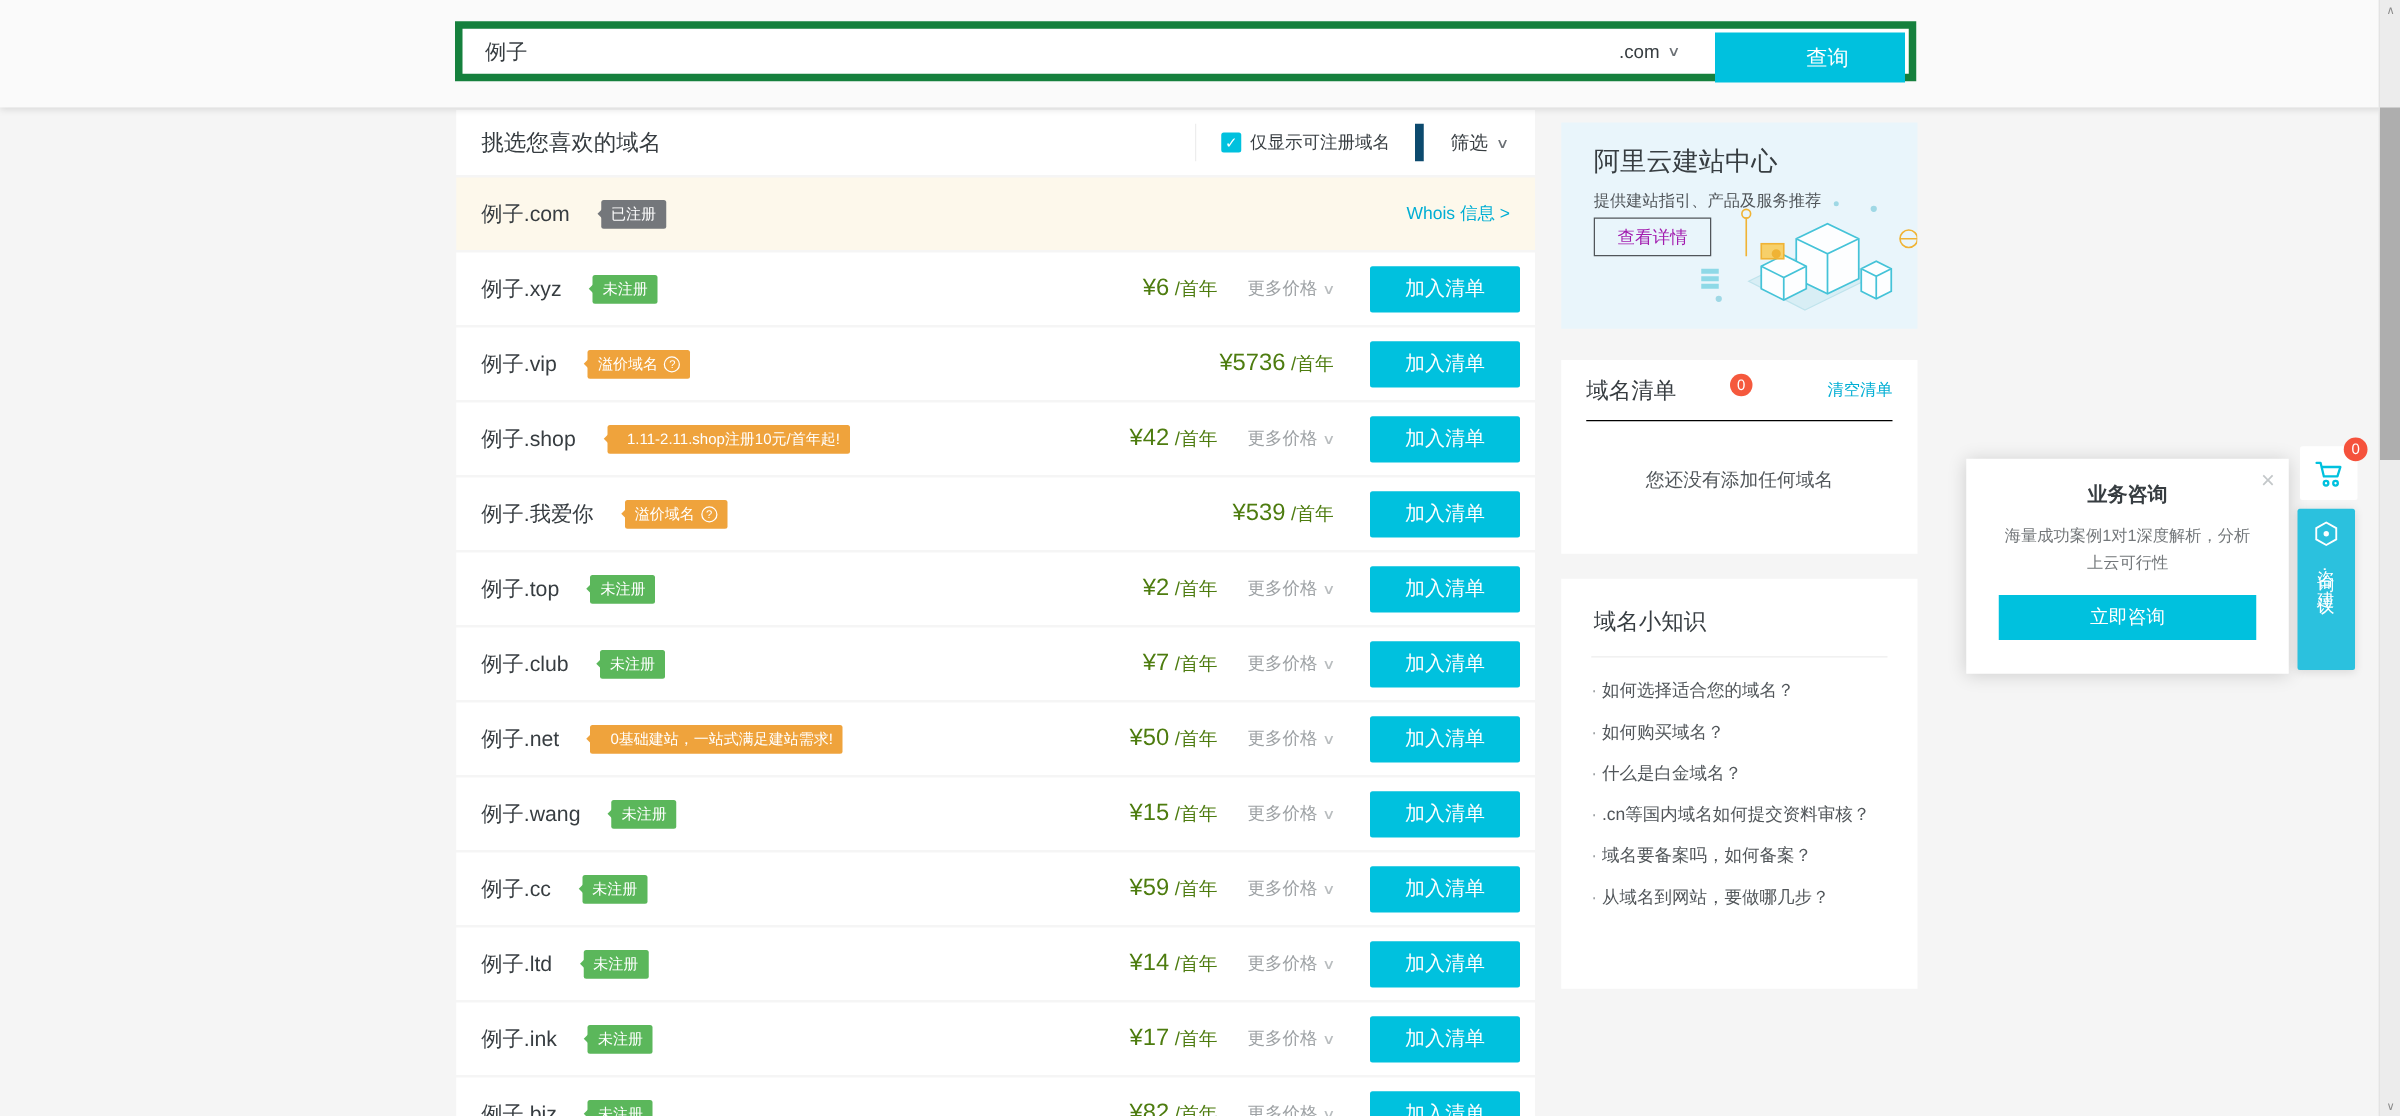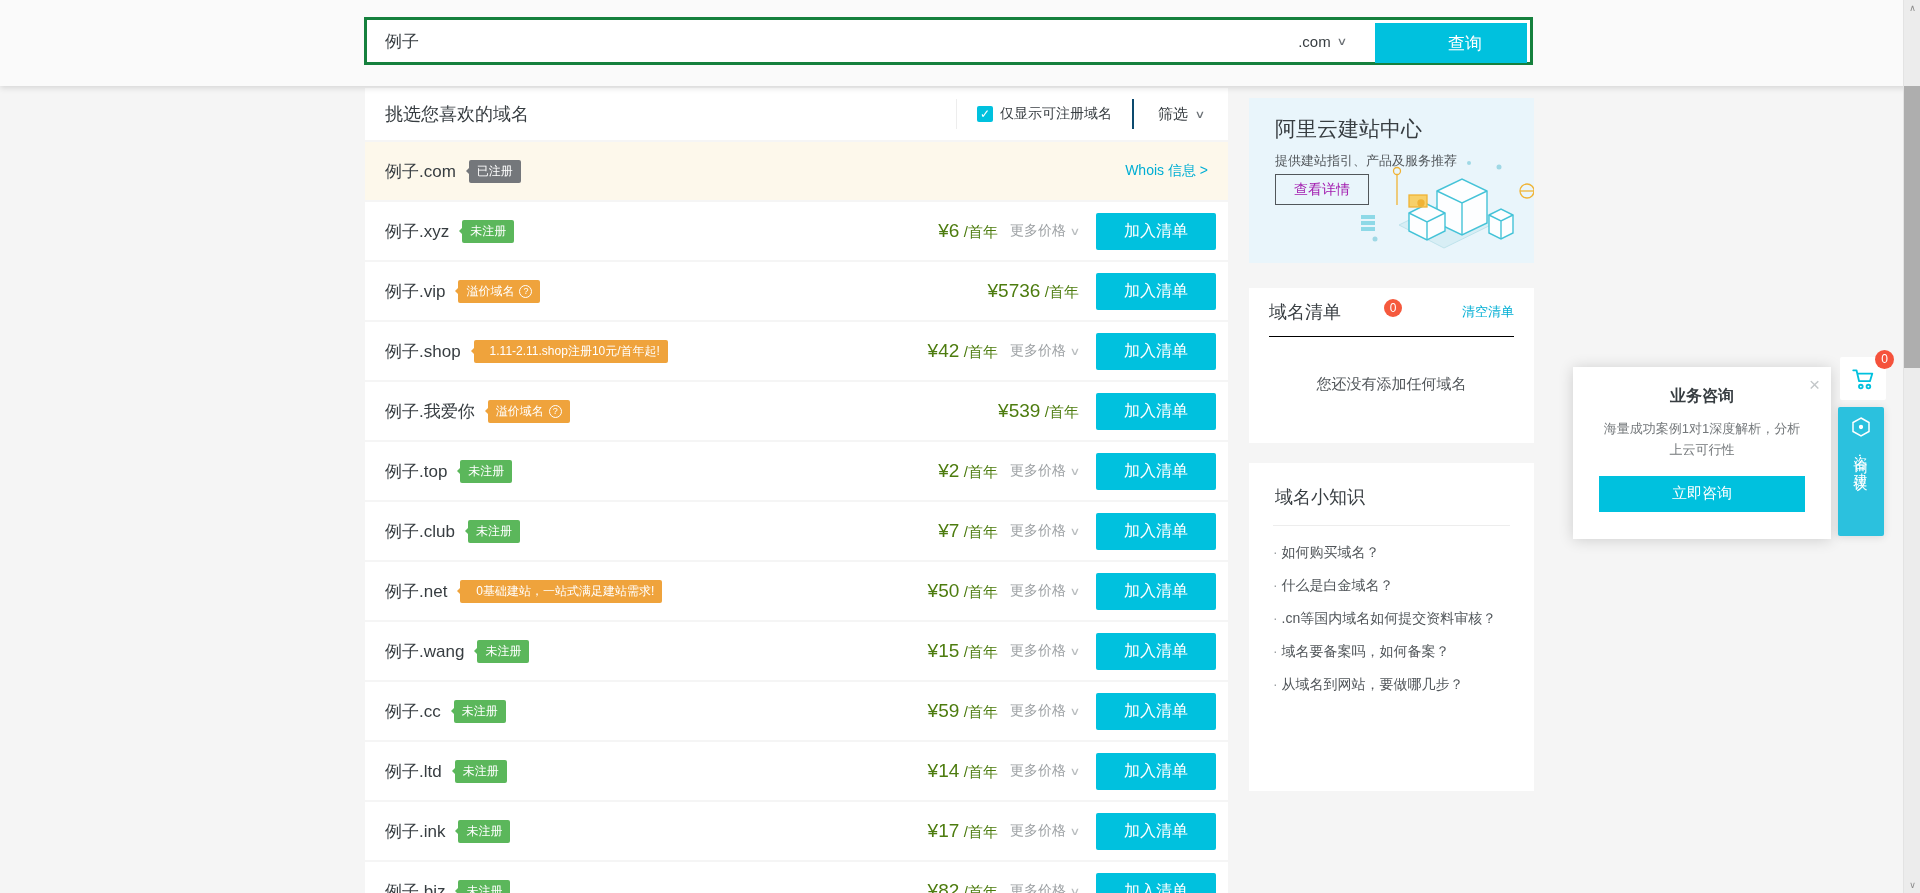--- a/index.html
+++ b/index.html
@@ -4,43 +4,43 @@
 <style>
   * { margin:0; padding:0; box-sizing:border-box; }
   html,body { width:1920px; height:893px; overflow:hidden; }
   body { background:#f5f5f5; font-family:"Liberation Sans", sans-serif; color:#373d41; }
   .page { position:relative; width:1920px; height:893px; overflow:hidden; }
 
   
   .topbar { position:absolute; top:0; left:0; width:1920px; height:86px;
             background:#fafafa; box-shadow:0 2px 6px rgba(0,0,0,.13); z-index:5; }
   .search-box { position:absolute; left:364px; top:17px; width:1169px; height:48px;
-                background:#fff; border:3px solid #15803d; display:flex; align-items:stretch; }
+                background:#fff; border:6px solid #15803d; display:flex; align-items:stretch; }
   .search-box input { flex:1; border:none; outline:none; padding:0 18px; font-size:17px;
                       color:#373d41; background:transparent; font-family:inherit; }
   .tld { width:90px; display:flex; align-items:center; justify-content:center; gap:7px;
          cursor:pointer; font-size:15px; color:#373d41; }
   .chev { font-size:11px; color:#6b7075; transform:scaleX(1.35); display:inline-block; }
   .query { width:152px; height:40px; margin:3px 3px 3px 8px; border:none;
            background:#00c1de; color:#fff; font-size:17px; cursor:pointer; font-family:inherit;padding-left:28px; }
 
   
   .main { position:absolute; left:365px; top:88px; width:863px; }
   .list-header { height:52px; background:#fff; display:flex; align-items:center; }
   .list-title { flex:1; padding-left:20px; font-size:18px; color:#373d41; }
   .check-group { display:flex; align-items:center; gap:7px; padding:0 20px; height:30px;
                  border-left:1px solid #ededed; cursor:pointer; }
   .checkbox { width:16px; height:16px; background:#00c1de; border-radius:2px; color:#fff;
               font-size:12px; line-height:16px; text-align:center; }
   .check-label { font-size:14px; color:#373d41; }
   .filter-group { display:flex; align-items:center; justify-content:center; gap:8px; width:96px;
-                  height:30px; border-left:2px solid #0c4a6e; cursor:pointer; font-size:15px; }
+                  height:30px; border-left:7px solid #0c4a6e; cursor:pointer; font-size:15px; }
 
   .row { height:58px; margin-top:2px; background:#fff; display:flex; align-items:center;
-         padding:0 12px 0 20px; }
+         padding:0 12px 0 20px;gap:12px; }
   .row.registered { background:#fdf8eb; }
   .domain { font-size:17px; color:#373d41; }
   .badge { position:relative; margin-left:13px; padding:3px 8px; font-size:12px; color:#fff;
            border-radius:2px; white-space:nowrap; display:inline-flex; align-items:center; gap:5px; }
   .badge::before { content:""; position:absolute; left:-7px; top:50%; margin-top:-4px;
                    border:4px solid transparent; border-right:4px solid var(--bc); }
   .badge.gray    { --bc:#74777b; background:var(--bc); }
   .badge.green   { --bc:#5bb75b; background:var(--bc); }
   .badge.premium { --bc:#efa33c; background:var(--bc); }
   .badge.promo   { --bc:#efa33c; background:var(--bc);padding-left:16px; }
@@ -368,20 +368,21 @@
         <span class="panel-title">域名清单</span>
         <span class="count-badge">0</span>
         <a class="clear-link">清空清单</a>
       </div>
       <div class="empty-text">您还没有添加任何域名</div>
     </div>
 
     <div class="panel tips-panel">
       <div class="tips-title">域名小知识</div>
       <div class="tips-links" id="tips">
+          <a class="tip-link">如何选择适合您的域名？</a>
           <a class="tip-link">如何购买域名？</a>
           <a class="tip-link">什么是白金域名？</a>
           <a class="tip-link">.cn等国内域名如何提交资料审核？</a>
           <a class="tip-link">域名要备案吗，如何备案？</a>
           <a class="tip-link">从域名到网站，要做哪几步？</a>
         </div>
     </div>
   </div>
 
   <div class="consult">

